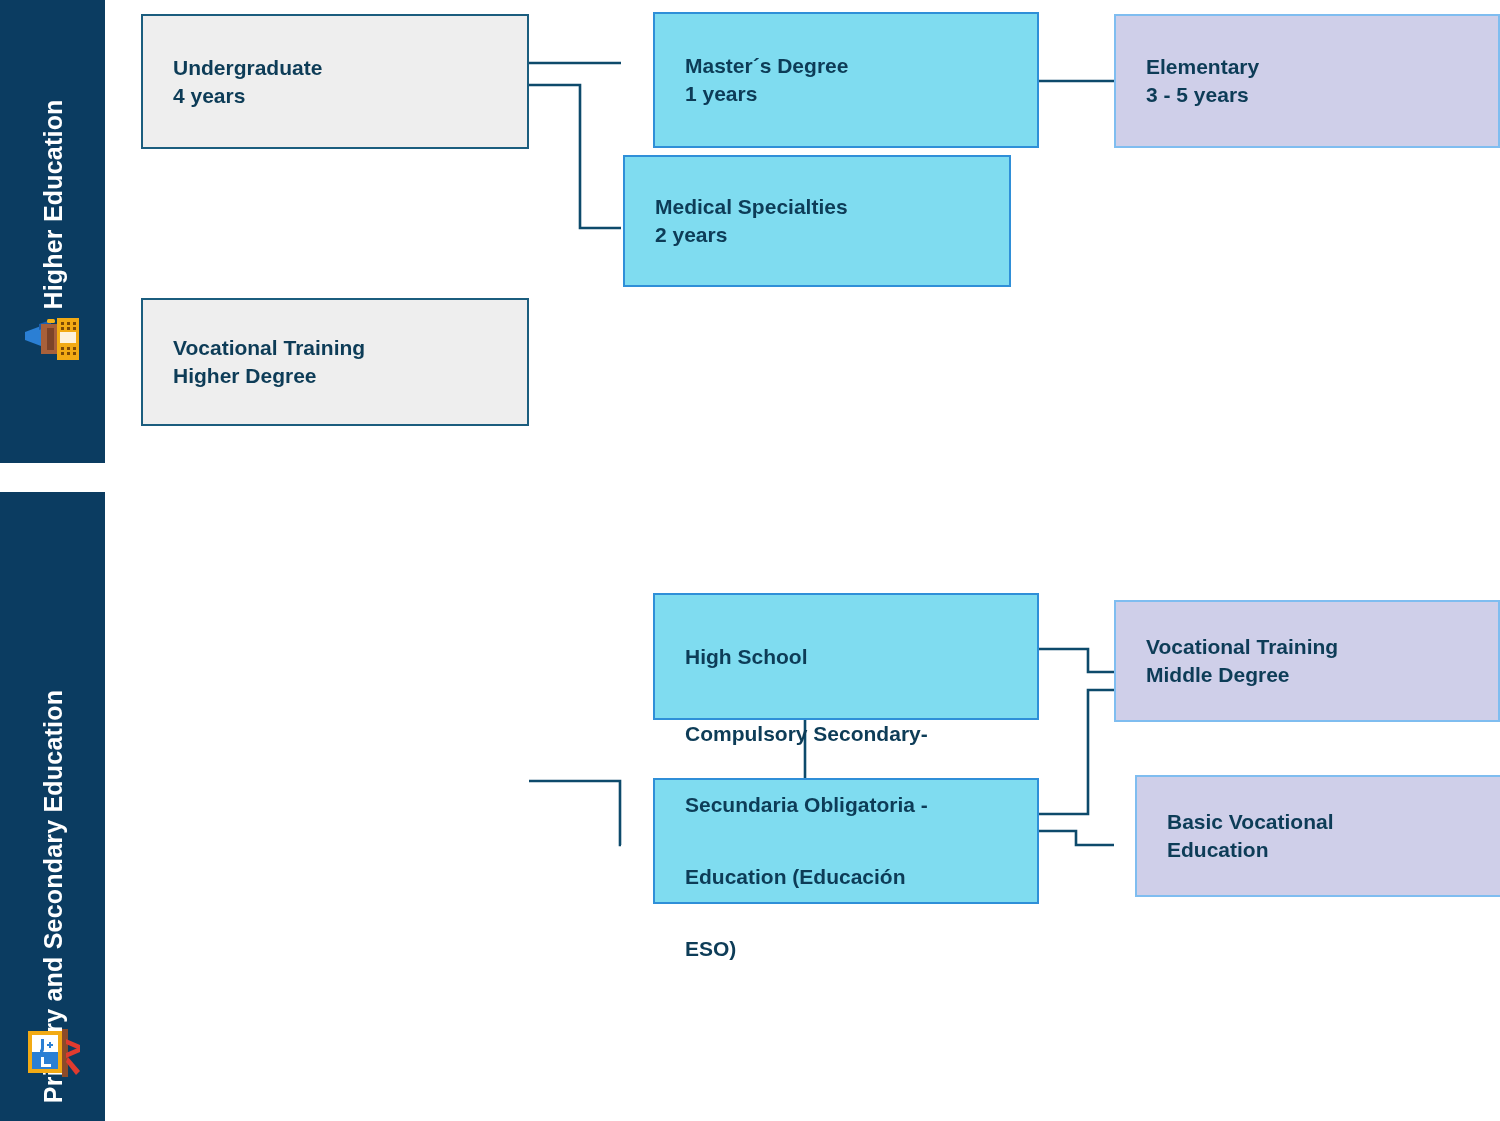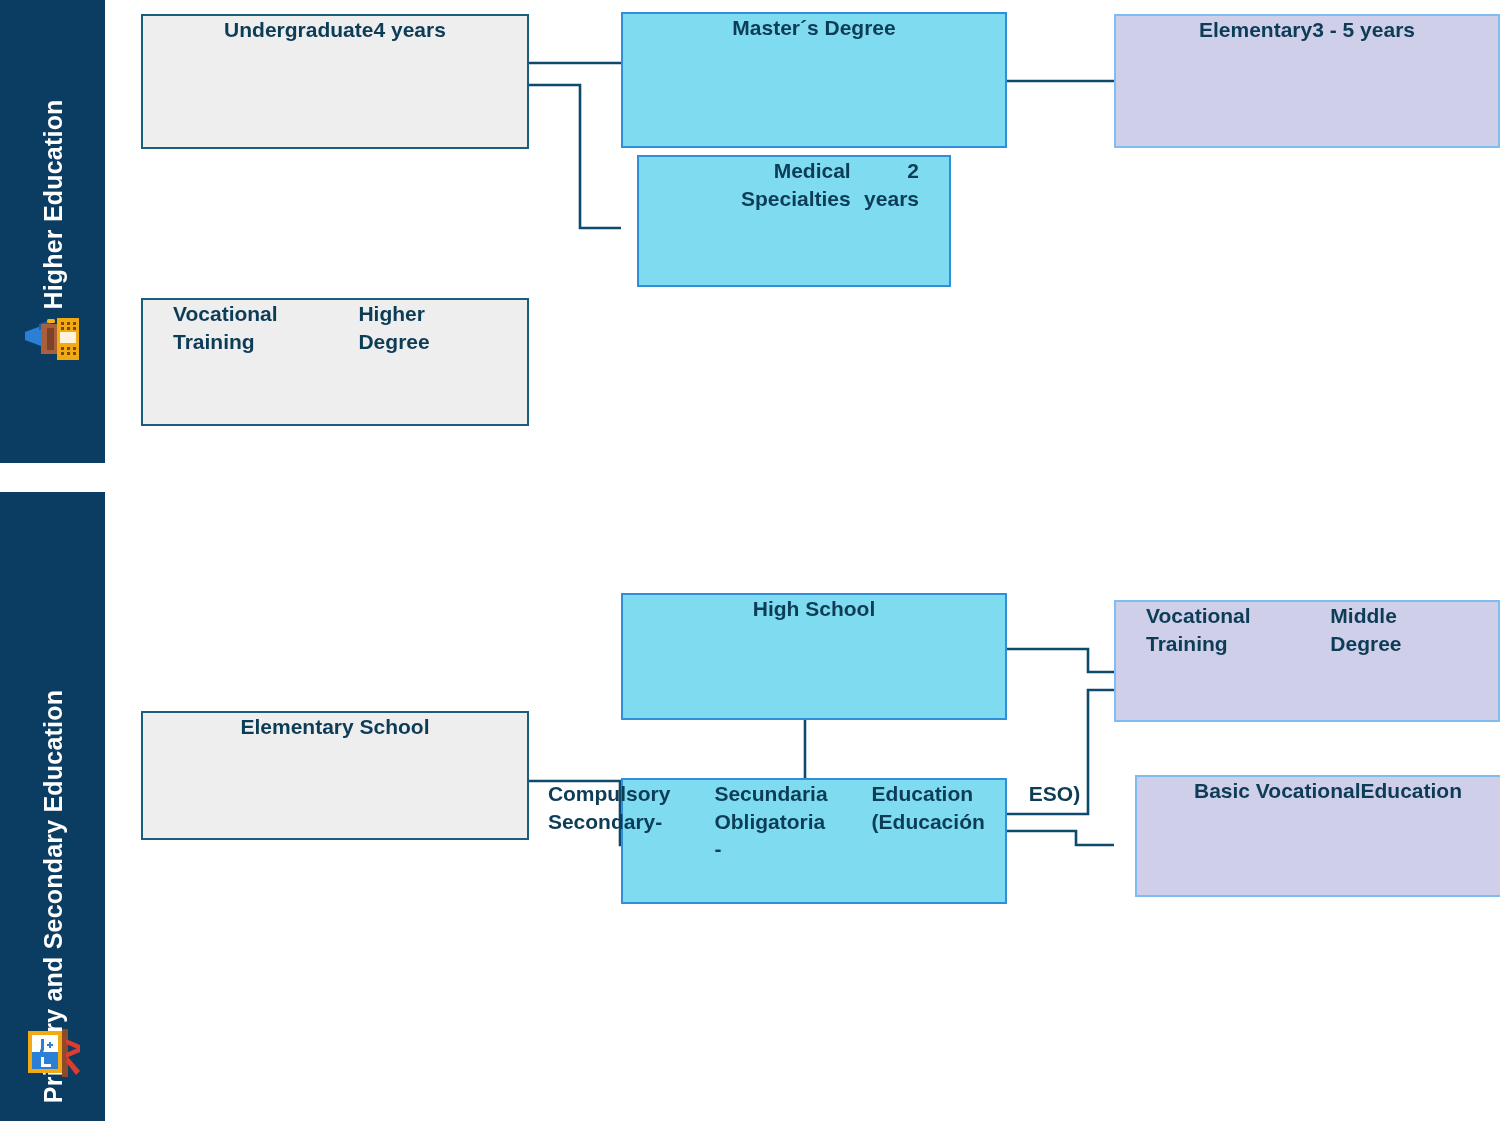--- a/index.html
+++ b/index.html
@@ -54,47 +54,49 @@
     transform: translateX(-50%);
   }
   #icon-university { bottom: 95px; }
   #icon-blackboard { bottom: 38px; }
 
   
   .node {
     position: absolute;
     box-sizing: border-box;
     display: flex;
+    flex-direction: column;
     justify-content: center;
     color: #0d3c57;
     font-weight: bold;
     font-size: 21px;
     line-height: 1.32;
     padding: 0 30px;
   }
   .node .line { display: block; }
 
   .node.grey {
     background: #eeeeee;
     border: 2px solid #1b5d7e;
   }
   .node.cyan {
     background: #7fdcf0;
     border: 2px solid #2f8fd8;
+    margin-left: 32px;
   }
   .node.lilac {
     background: #cfcfe9;
     border: 2px solid #7fbdf0;
   }
   .node.centered-mid { justify-content: center; }
 
   
   #node-undergraduate    { left: 141px; top: 14px;  width: 388px; height: 135px; }
   #node-masters          { left: 621px; top: 12px;  width: 386px; height: 136px; }
-  #node-medical          { left: 637px; top: 155px; width: 314px; height: 132px; text-align: right; }
+  #node-medical          { left: 591px; top: 155px; width: 388px; height: 132px; }
   #node-doctorate        { left: 1114px; top: 14px; width: 386px; height: 134px; }
   #node-vt-higher        { left: 141px; top: 298px; width: 388px; height: 128px; }
 
   
   #node-high-school      { left: 621px; top: 593px; width: 386px; height: 127px; }
   #node-elementary       { left: 141px; top: 711px; width: 388px; height: 129px; }
   #node-eso              { left: 621px; top: 778px; width: 386px; height: 126px; gap: 44px; }
   #node-vt-middle        { left: 1114px; top: 600px; width: 386px; height: 122px; }
   #node-basic-voc        { left: 1135px; top: 775px; width: 386px; height: 122px; }
 
@@ -189,20 +191,21 @@
     <path class="conn" d="M1007 831 L1076 831 L1076 845 L1114 845"></path>
   </svg>
 
   <div class="node grey" id="node-undergraduate">
     <span class="line">Undergraduate</span>
     <span class="line">4 years</span>
   </div>
 
   <div class="node cyan" id="node-masters">
     <span class="line">Master´s Degree</span>
+    <span class="line">1 years</span>
   </div>
 
   <div class="node cyan" id="node-medical">
     <span class="line">Medical Specialties</span>
     <span class="line">2 years</span>
   </div>
 
   <div class="node lilac" id="node-doctorate">
     <span class="line">Elementary</span>
     <span class="line">3 - 5 years</span>
@@ -210,23 +213,20 @@
 
   <div class="node grey" id="node-vt-higher">
     <span class="line">Vocational Training</span>
     <span class="line">Higher Degree</span>
   </div>
 
   <div class="node cyan centered-mid" id="node-high-school">
     <span class="line">High School</span>
   </div>
 
-  <div class="node grey centered-mid" id="node-elementary">
-    <span class="line">Elementary School</span>
-  </div>
 
   <div class="node cyan" id="node-eso">
     <span class="line">Compulsory Secondary-</span>
     <span class="line">Secundaria Obligatoria -</span>
     <span class="line">Education (Educación</span>
     <span class="line">ESO)</span>
   </div>
 
   <div class="node lilac" id="node-vt-middle">
     <span class="line">Vocational Training</span>

